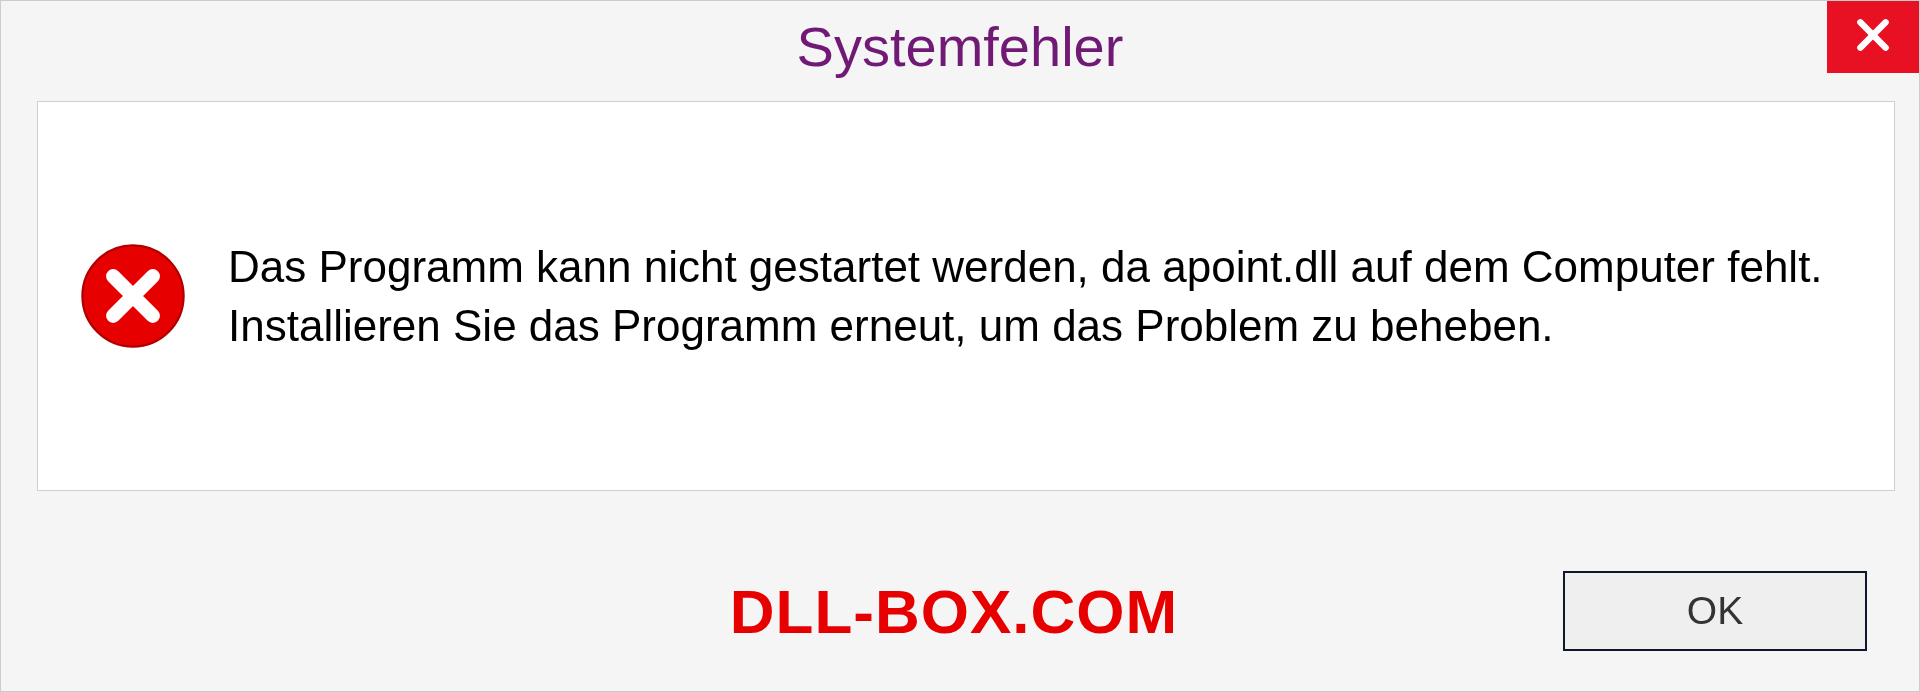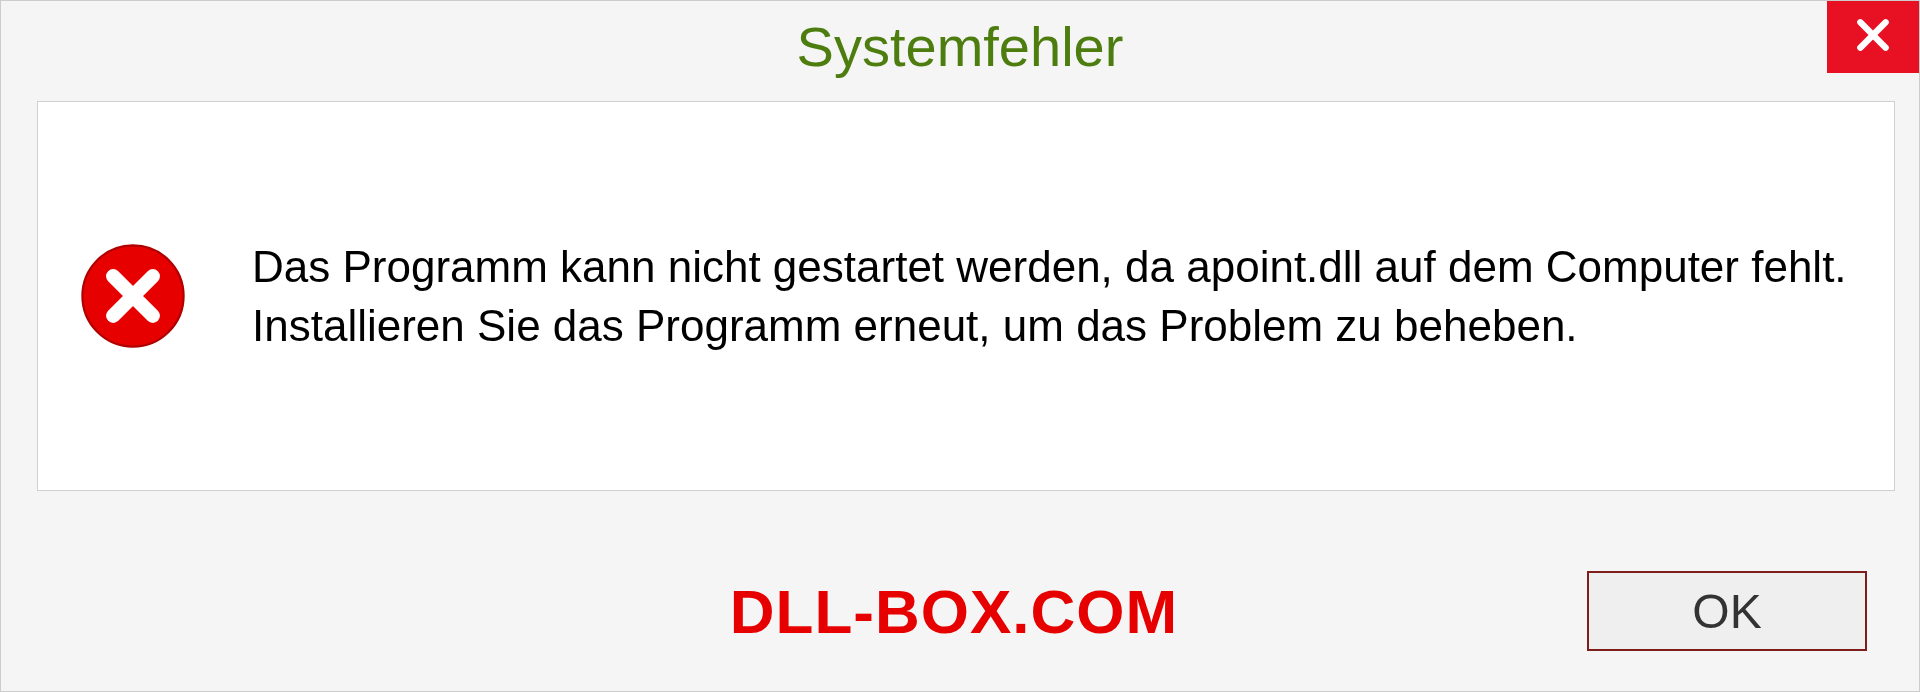--- a/index.html
+++ b/index.html
@@ -25,21 +25,21 @@
     .title-bar {
       position: relative;
       height: 90px;
       display: flex;
       align-items: center;
       justify-content: center;
     }
     .title {
       font-size: 56px;
       font-weight: 400;
-      color: #4d7c0f;
+      color: #701a75;
       text-align: right;
     }
     .close-button {
       position: absolute;
       top: 0;
       right: 0;
       width: 92px;
       height: 72px;
       background: #e81123;
       display: flex;
@@ -52,21 +52,20 @@
       height: 38px;
     }
     .content-area {
       margin: 10px 24px 0 36px;
       background: #fff;
       border: 1px solid #d0d0d0;
       height: 390px;
       display: flex;
       align-items: center;
       padding: 11px 40px;
-      gap: 24px;
     }
     .error-icon-wrap {
       flex-shrink: 0;
       width: 110px;
       height: 110px;
       margin-right: 40px;
       display: flex;
       align-items: center;
       justify-content: center;
     }
@@ -95,25 +94,25 @@
       position: absolute;
       left: 50%;
       transform: translateX(-50%);
       font-size: 62px;
       font-weight: 800;
       color: #e60000;
       letter-spacing: 1px;
       font-family: Arial, sans-serif;
     }
     .ok-button {
-      width: 280px;
+      width: 304px;
       height: 80px;
       background: #efefef;
-      border: 2px solid #7f1d1d;
-      font-size: 48px;
+      border: 2px solid #0f172a;
+      font-size: 39px;
       color: #333;
       cursor: pointer;
       font-family: "Segoe UI", Arial, sans-serif;
     }
   </style>
 </head>
 <body>
 
 <div class="dialog">
   <div class="title-bar">

